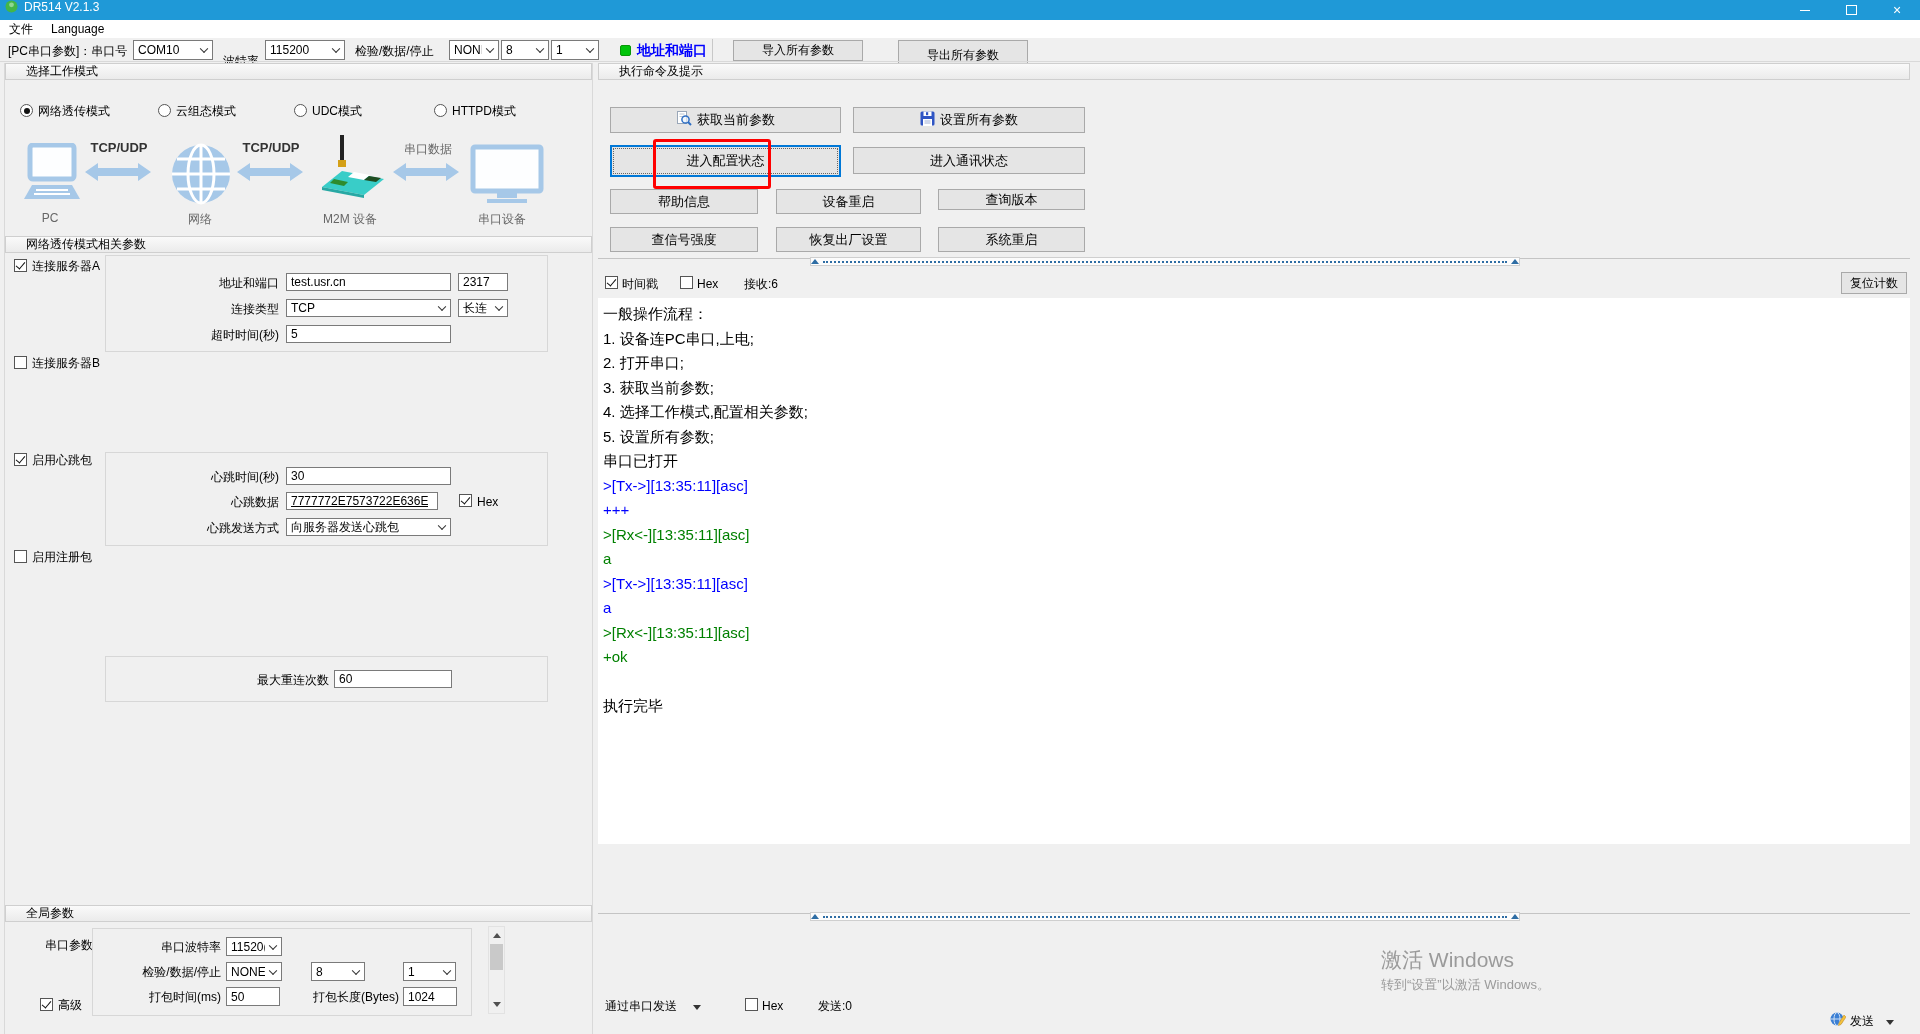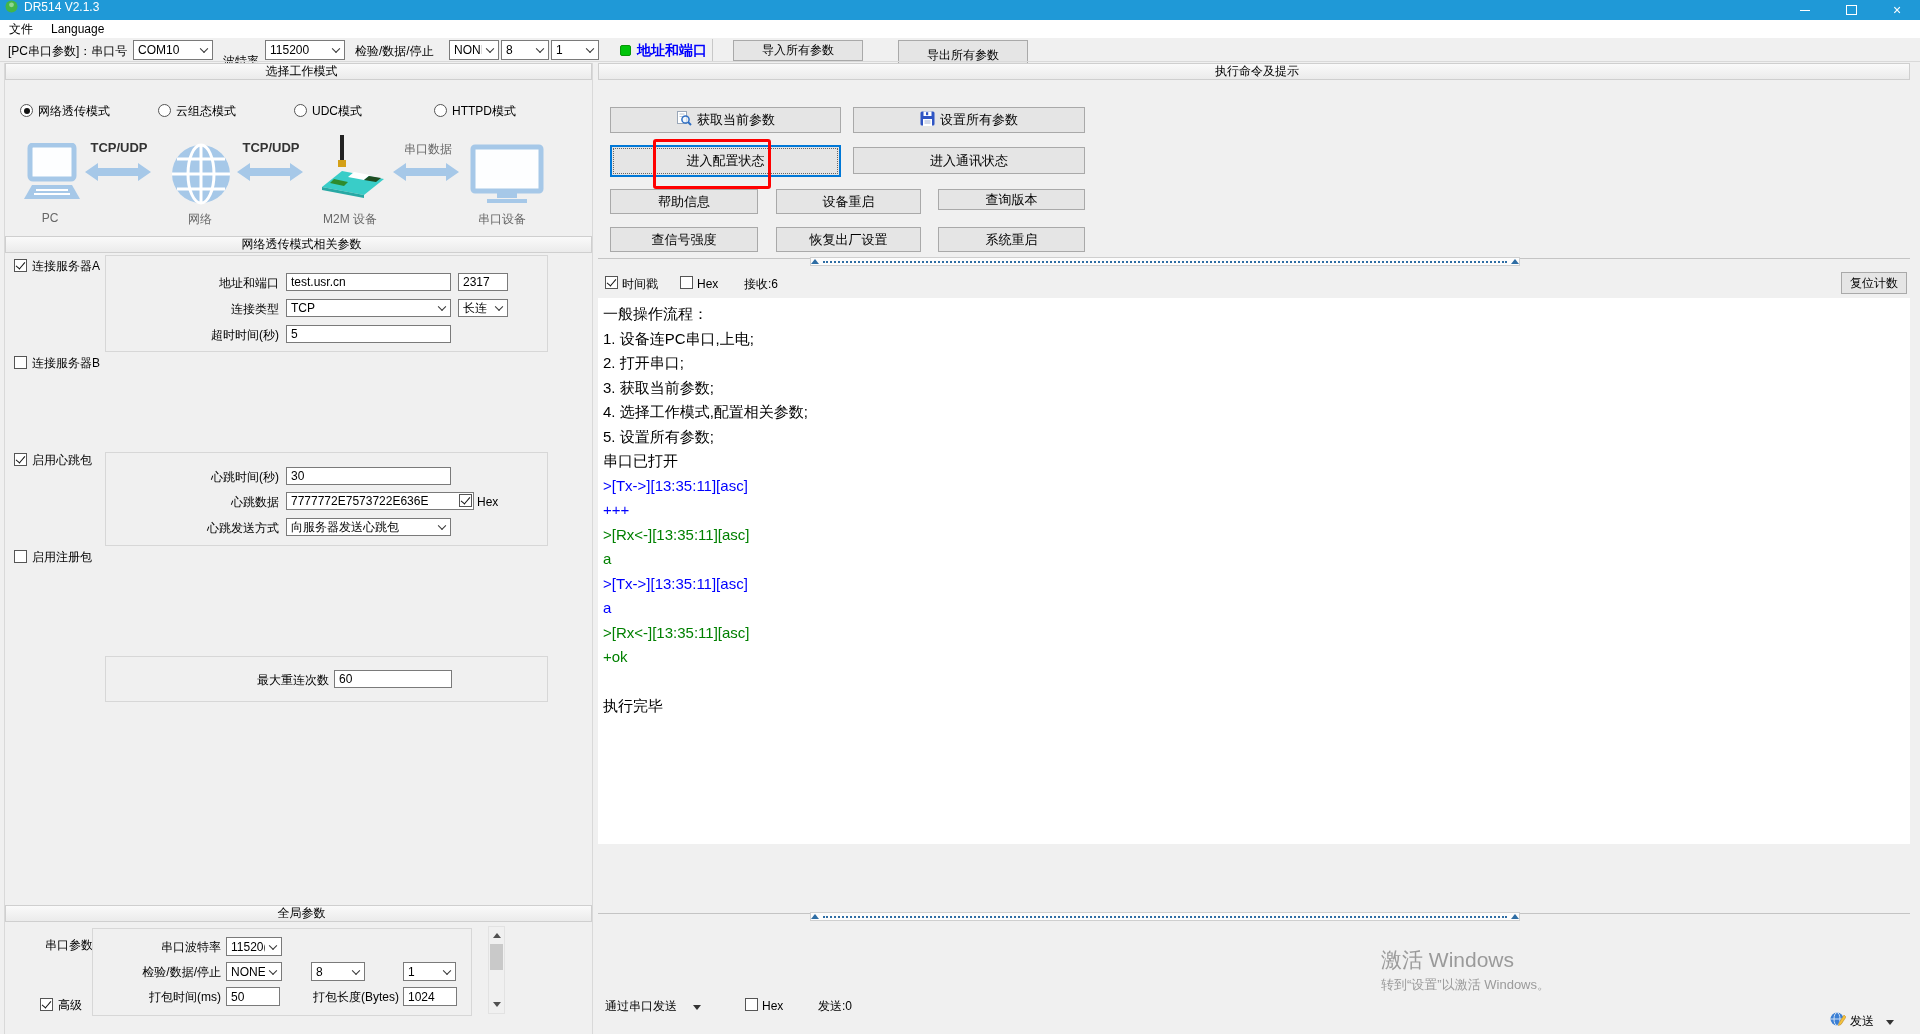--- a/index.html
+++ b/index.html
@@ -29,22 +29,22 @@
   .select::after{content:"";position:absolute;right:5px;top:50%;width:5px;height:5px;
     border-right:1.4px solid #333;border-bottom:1.4px solid #333;transform:translateY(-70%) rotate(45deg);}
   .select span,.input span{white-space:nowrap;overflow:hidden;}
 
   .btn{position:absolute;box-sizing:border-box;background:#e5e5e5;border:1px solid #a9a9a9;
     display:flex;align-items:center;justify-content:center;font-size:12px;}
   .cmd{font-size:13px;gap:5px;justify-content:center;}
   .cmd.focused{border:2px solid var(--focus,#0078d7);outline:1px dotted #666;outline-offset:-4px;}
 
   .lab{position:absolute;font-size:12px;line-height:14px;white-space:nowrap;}
-  .group-hdr{position:absolute;box-sizing:border-box;height:17px;line-height:15px;padding-left:6px;
-    background:linear-gradient(#fafafa,#ebebeb);border:1px solid #cfcfcf;font-size:12px;text-align:center;}
+  .group-hdr{position:absolute;box-sizing:border-box;height:17px;line-height:15px;padding-left:20px;
+    background:linear-gradient(#fafafa,#ebebeb);border:1px solid #cfcfcf;font-size:12px;}
 
   .cb{position:absolute;width:13px;height:13px;box-sizing:border-box;background:#fff;border:1px solid #555;}
   .cb.checked::after{content:"";position:absolute;left:3px;top:0;width:4px;height:8px;
     border-right:1.7px solid #111;border-bottom:1.7px solid #111;transform:rotate(40deg);}
   .radio{position:absolute;width:13px;height:13px;box-sizing:border-box;border:1px solid #555;border-radius:50%;background:#fff;}
   .radio.selected::after{content:"";position:absolute;left:2.5px;top:2.5px;width:6px;height:6px;border-radius:50%;background:#111;}
 
   .fieldset{position:absolute;box-sizing:border-box;border:1px solid #d7d7d7;}
   .rlab{position:absolute;text-align:right;font-size:12px;line-height:18px;white-space:nowrap;}
 
@@ -245,21 +245,21 @@
 
   <span class="cb checked" style="left:14px;top:453px;"></span>
   <span class="lab" style="left:32px;top:453px;">启用心跳包</span>
 
   <div class="fieldset" style="left:105px;top:452px;width:443px;height:94px;">
     <div class="rlab" style="left:0;top:15px;width:173px;">心跳时间(秒)</div>
     <div class="input" style="left:180px;top:14px;width:165px;height:18px;">
       <span>30</span>
       </div>
     <div class="rlab" style="left:0;top:40px;width:173px;">心跳数据</div>
-    <div class="input" style="left:180px;top:39px;width:188px;height:18px;">
+    <div class="input" style="left:180px;top:39px;width:152px;height:18px;text-decoration:underline;">
       <span>7777772E7573722E636E</span>
       </div>
     <span class="cb checked" style="left:353px;top:41px;"></span>
     <span class="lab" style="left:371px;top:42px;">Hex</span>
     <div class="rlab" style="left:0;top:66px;width:173px;">心跳发送方式</div>
     <div class="select" style="left:180px;top:65px;width:165px;height:18px;">
       <span>向服务器发送心跳包</span>
       </div>
   </div>
 

